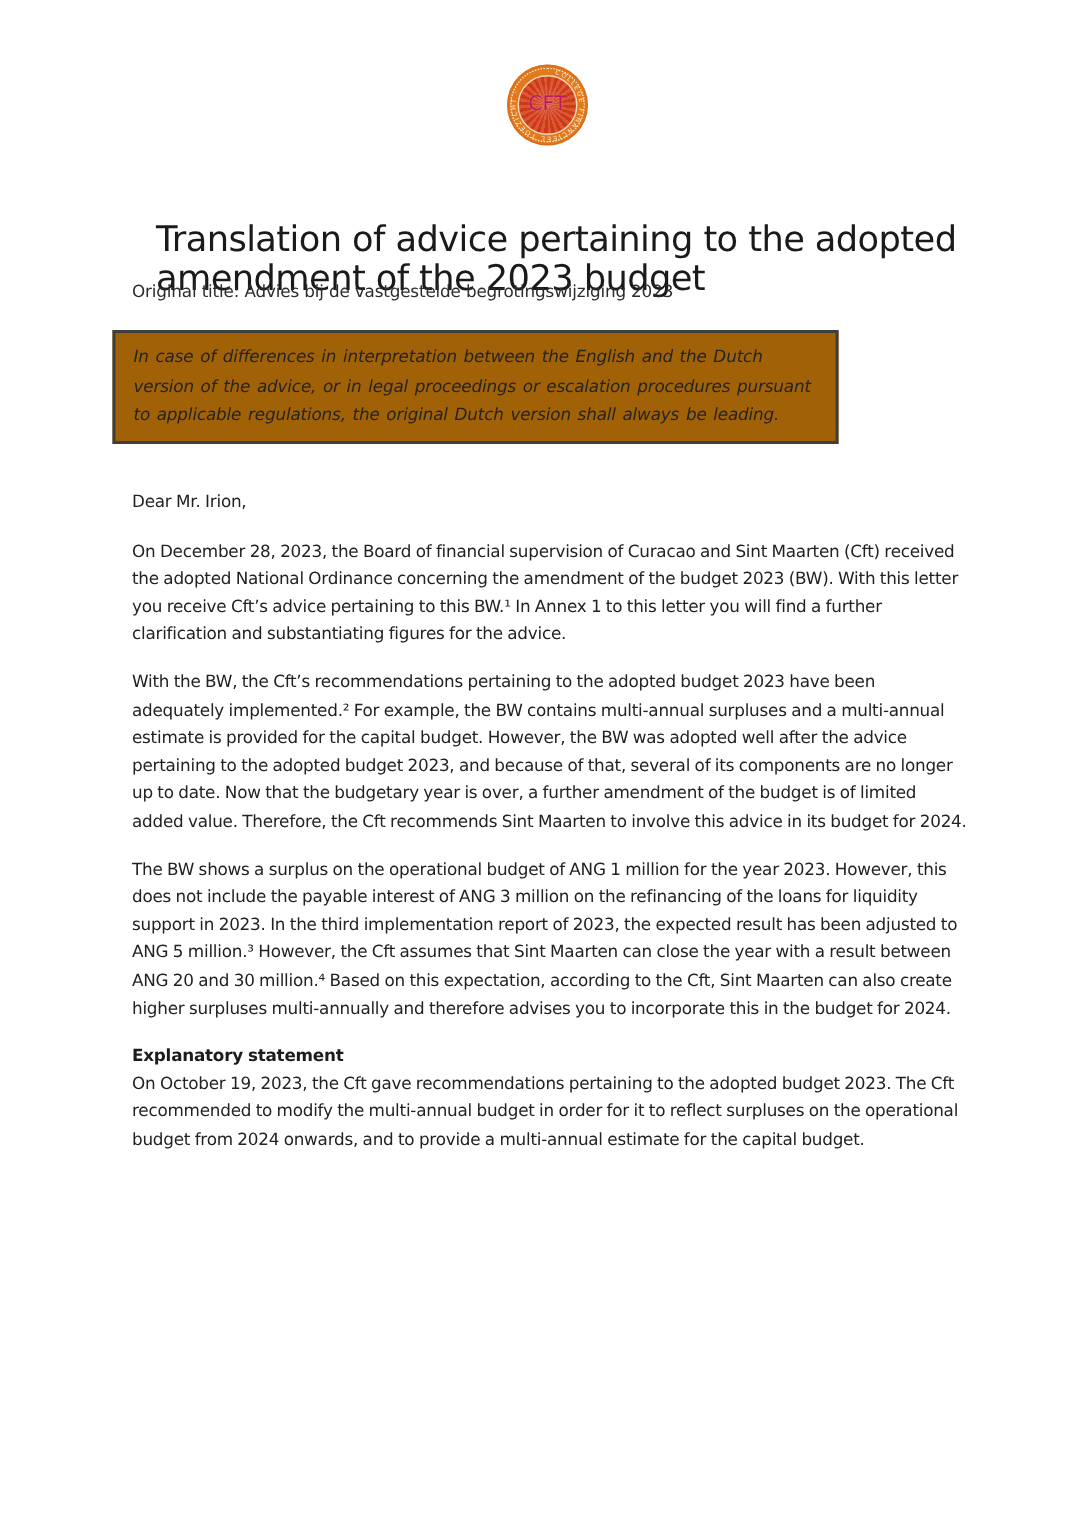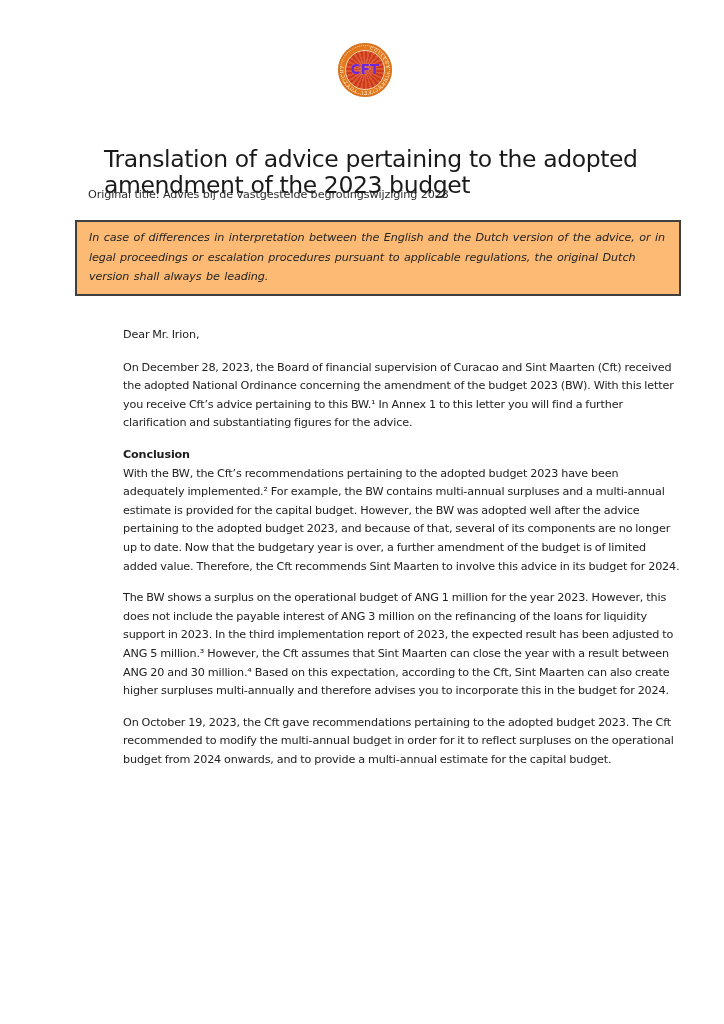--- a/index.html
+++ b/index.html
@@ -51,22 +51,22 @@
   .logo-ringtext text {
     font-family: "DejaVu Sans", "Liberation Sans", sans-serif;
     font-size: 4.3px;
     letter-spacing: 1.1px;
     fill: #FCEBD4;
   }
   .logo-label {
     position: absolute;
     top: 50%; left: 50%;
     transform: translate(-50%, -54%);
-    color: #6d28d9;
-    font-weight: 700;
+    color: #be185d;
+    font-weight: 400;
     font-size: 13.5px;
     letter-spacing: 0.2px;
     text-shadow: 0 0 1px rgba(255,255,255,0.35);
   }
 
   
   .title {
     position: absolute;
     left: 88px;
     top: 131px;
@@ -85,24 +85,24 @@
     font-size: 11.2px;
     letter-spacing: -0.1px;
     color: #2c2c2c;
   }
 
   
   .disclaimer {
     position: absolute;
     left: 75px;
     top: 220px;
-    width: 606px;
+    width: 484px;
     border: 2px solid #3f3f3f;
     padding: 6px 12px 7px 12px;
-    background: #fdba74;
+    background: #a16207;
   }
   .disclaimer p {
     margin: 0;
     font-style: italic;
     font-size: 11.2px;
     line-height: 19.6px;
     letter-spacing: -0.1px;
     word-spacing: 1px;
     color: #242424;
   }
@@ -111,21 +111,20 @@
   .letter {
     position: absolute;
     left: 88px;
     top: 326px;
     width: 558px;
     font-size: 11.2px;
     line-height: 18.6px;
     letter-spacing: -0.15px;
     word-spacing: -0.4px;
     color: #222222;
-    margin-left: 35px;
   }
   .letter p { margin: 0 0 13px 0; }
   .letter h3 {
     margin: 3px 0 0 0;
     font-size: 11.2px;
     line-height: 18.6px;
     font-weight: 700;
     color: #1c1c1c;
   }
   .letter p.salutation { margin-bottom: 14px; }
@@ -155,20 +154,20 @@
   <div class="subtitle">Original title: Advies bij de vastgestelde begrotingswijziging 2023</div>
 
   <div class="disclaimer">
     <p>In case of differences in interpretation between the English and the Dutch version of the advice, or in legal proceedings or escalation procedures pursuant to applicable regulations, the original Dutch version shall always be leading.</p>
   </div>
 
   <div class="letter">
     <p class="salutation">Dear Mr. Irion,</p>
     <p>On December 28, 2023, the Board of financial supervision of Curacao and Sint Maarten (Cft) received the adopted National Ordinance concerning the amendment of the budget 2023 (BW). With this letter you receive Cft’s advice pertaining to this BW.¹ In Annex 1 to this letter you will find a further clarification and substantiating figures for the advice.</p>
 
-    <h3>Conclusion</h3>
     <p>With the BW, the Cft’s recommendations pertaining to the adopted budget 2023 have been adequately implemented.² For example, the BW contains multi-annual surpluses and a multi-annual estimate is provided for the capital budget. However, the BW was adopted well after the advice pertaining to the adopted budget 2023, and because of that, several of its components are no longer up to date. Now that the budgetary year is over, a further amendment of the budget is of limited added value. Therefore, the Cft recommends Sint Maarten to involve this advice in its budget for 2024.</p>
     <p>The BW shows a surplus on the operational budget of ANG 1 million for the year 2023. However, this does not include the payable interest of ANG 3 million on the refinancing of the loans for liquidity support in 2023. In the third implementation report of 2023, the expected result has been adjusted to ANG 5 million.³ However, the Cft assumes that Sint Maarten can close the year with a result between ANG 20 and 30 million.⁴ Based on this expectation, according to the Cft, Sint Maarten can also create higher surpluses multi-annually and therefore advises you to incorporate this in the budget for 2024.</p>
 
+    <h3>Explanatory statement</h3>
     <p>On October 19, 2023, the Cft gave recommendations pertaining to the adopted budget 2023. The Cft recommended to modify the multi-annual budget in order for it to reflect surpluses on the operational budget from 2024 onwards, and to provide a multi-annual estimate for the capital budget.</p>
   </div>
 
 </div>
 
 </body></html>

